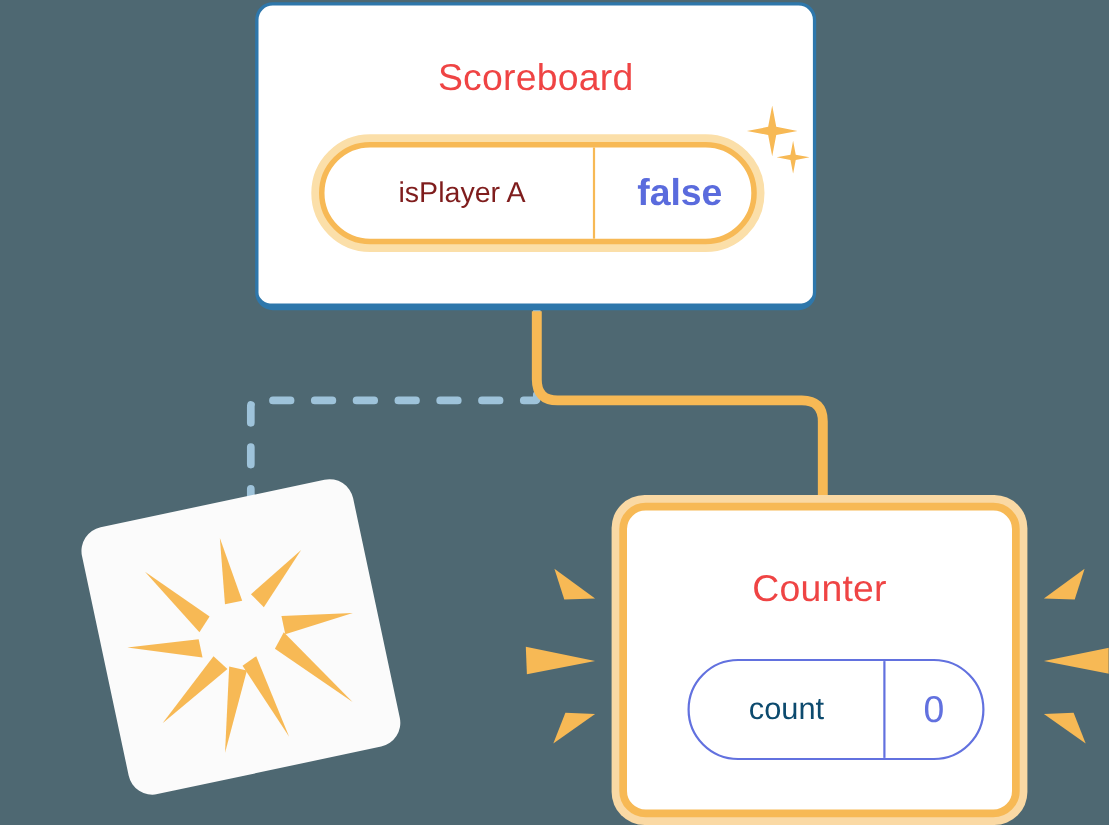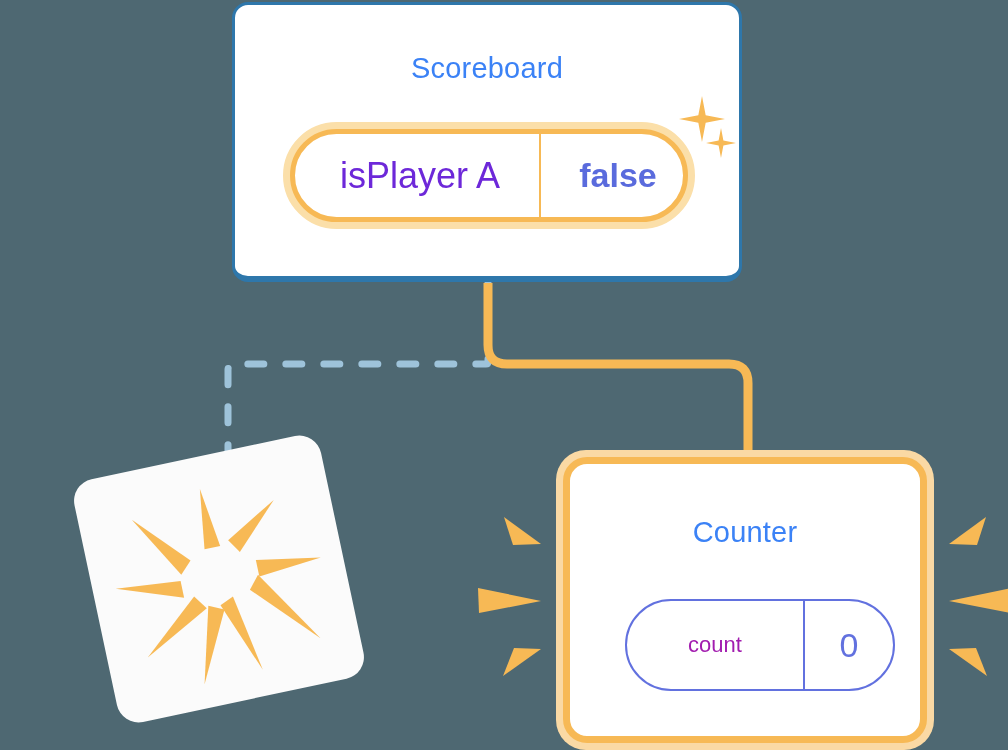--- a/index.html
+++ b/index.html
@@ -32,22 +32,22 @@
     height: 280px;
     background: #ffffff;
     border: 3px solid #2e77ab;
     border-bottom-width: 6px;
     border-radius: 16px;
     box-sizing: border-box;
     z-index: 5;
   }
   .card-title {
     text-align: center;
-    color: #3b82f6;
-    font-size: 29px;
+    color: #ef4444;
+    font-size: 34px;
     font-weight: 400;
     letter-spacing: 0.2px;
   }
   .sb-title { margin-top: 47px; }
 
   
   .pill-orange {
     position: absolute;
     left: 48px;
     top: 117px;
@@ -67,22 +67,22 @@
     background: #ffffff;
     display: flex;
     align-items: stretch;
   }
   .pill-orange-key {
     flex: 0 0 246px;
     display: flex;
     align-items: center;
     justify-content: center;
     border-right: 2px solid #f7b955;
-    color: #6d28d9;
-    font-size: 36px;
+    color: #7f1d1d;
+    font-size: 26px;
     font-weight: 400;
     padding-left: 6px;
     box-sizing: border-box;
   }
   .pill-orange-val {
     flex: 1 1 auto;
     display: flex;
     align-items: center;
     justify-content: center;
     color: #5a6bdd;
@@ -144,22 +144,22 @@
     background: #ffffff;
     display: flex;
     align-items: stretch;
   }
   .pill-purple-key {
     flex: 0 0 178px;
     display: flex;
     align-items: center;
     justify-content: center;
     border-right: 2px solid #6271df;
-    color: #a21caf;
-    font-size: 22px;
+    color: #0c4a6e;
+    font-size: 28px;
     font-weight: 400;
     box-sizing: border-box;
   }
   .pill-purple-val {
     flex: 1 1 auto;
     display: flex;
     align-items: center;
     justify-content: center;
     color: #6271df;
     font-size: 34px;

